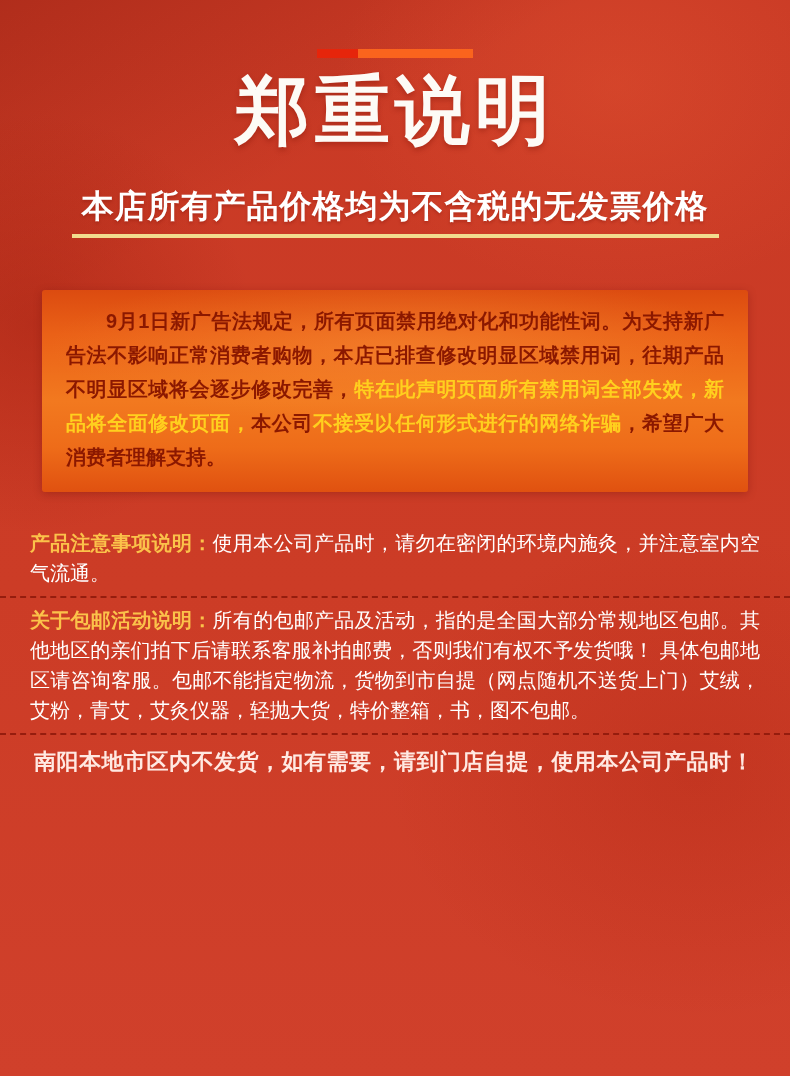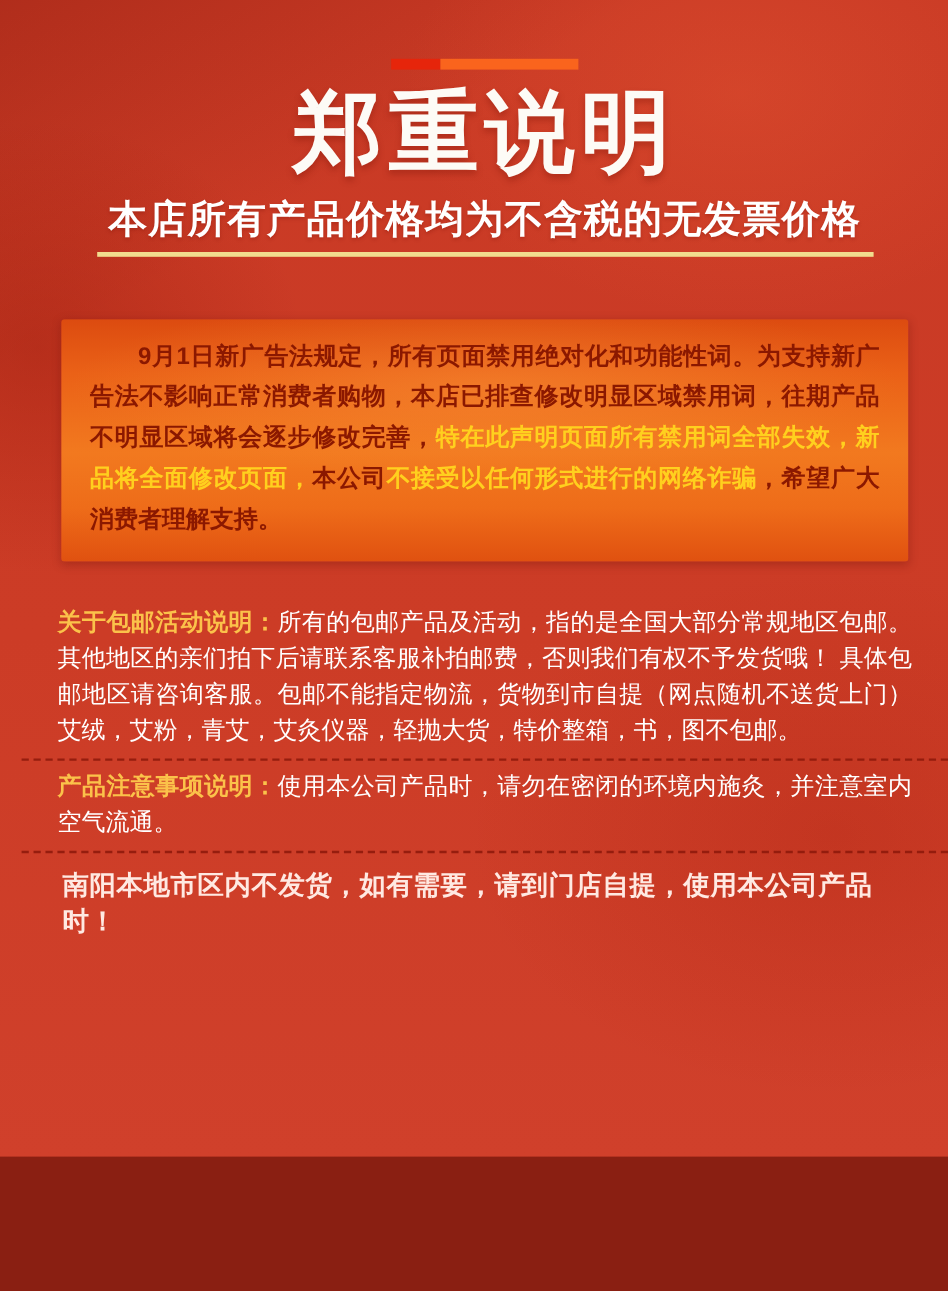--- a/index.html
+++ b/index.html
@@ -15,29 +15,28 @@
     --footer-text:#ffe9e2;
   }
   *{margin:0;padding:0;box-sizing:border-box;}
   html,body{background:#8a1f12;}
   body{
     font-family:"Liberation Sans","DejaVu Sans",sans-serif;
     width:790px;margin:0 auto;
   }
   .page{
     position:relative;
-    width:790px;height:964px;
+    width:790px;height:1076px;
     overflow:hidden;
     background:
       radial-gradient(ellipse 55% 30% at 78% 8%, rgba(240,95,55,.28), transparent 65%),
       radial-gradient(ellipse 40% 28% at 4% 30%, rgba(150,25,10,.38), transparent 70%),
       linear-gradient(150deg, rgba(120,16,6,.30) 0%, transparent 22%),
       radial-gradient(ellipse 60% 35% at 88% 72%, rgba(165,30,12,.25), transparent 65%),
       linear-gradient(180deg, var(--bg-base) 0%, #cc3c26 55%, var(--bg-bottom) 100%);
-    padding-left: 18px;
   }
   
   .deco-bar{
     width:156px;height:9px;
     margin:49px auto 0;
     display:flex;
   }
   .deco-left{width:41px;height:100%;background:var(--accent-red);}
   .deco-right{flex:1;height:100%;background:var(--accent-orange);}
 
@@ -61,20 +60,21 @@
     color:#ffffff;
     letter-spacing:1px;
     text-shadow:0 2px 3px rgba(120,18,5,.3);
   }
   .subtitle-1{margin-top:12px;}
   .subtitle-2{margin-top:8px;}
   .subtitle .u{
     display:inline-block;
     padding:0 10px 5px;
     border-bottom:4px solid var(--underline);
+    margin-top:24px;
   }
   .subtitle .gap{display:inline-block;width:48px;}
 
   
   .notice-box{
     width:706px;
     margin:52px auto 0;
     padding:14px 24px 18px;
     border-radius:3px;
     font-size:20px;
@@ -127,19 +127,19 @@
   <h1 class="title">郑重说明</h1>
 
   <div class="subtitle subtitle-1">
     <span class="u">本店所有产品价格均为不含税的无发票价格</span>
   </div>
 
 
   <div class="notice-box" id="notice-box"><span class="seg-dark">9月1日新广告法规定，所有页面禁用绝对化和功能性词。为支持新广告法不影响正常消费者购物，本店已排查修改明显区域禁用词，往期产品不明显区域将会逐步修改完善，</span><span class="seg-highlight">特在此声明页面所有禁用词全部失效，新品将全面修改页面，</span><span class="seg-dark">本公司</span><span class="seg-highlight">不接受以任何形式进行的网络诈骗</span><span class="seg-dark">，希望广大消费者理解支持。</span></div>
 
   <div class="sections" id="sections">
+      <div class="section"><span class="heading">产品注意事项说明：</span><span class="body-text">使用本公司产品时，请勿在密闭的环境内施灸，并注意室内空气流通。</span></div>
       <div class="section"><span class="heading">关于包邮活动说明：</span><span class="body-text">所有的包邮产品及活动，指的是全国大部分常规地区包邮。其他地区的亲们拍下后请联系客服补拍邮费，否则我们有权不予发货哦！ 具体包邮地区请咨询客服。包邮不能指定物流，货物到市自提（网点随机不送货上门）艾绒，艾粉，青艾，艾灸仪器，轻抛大货，特价整箱，书，图不包邮。</span></div>
-      <div class="section"><span class="heading">产品注意事项说明：</span><span class="body-text">使用本公司产品时，请勿在密闭的环境内施灸，并注意室内空气流通。</span></div>
     </div>
 
   <div class="footer">南阳本地市区内不发货，如有需要，请到门店自提，使用本公司产品时！</div>
 
 </div>
 
 </body></html>

